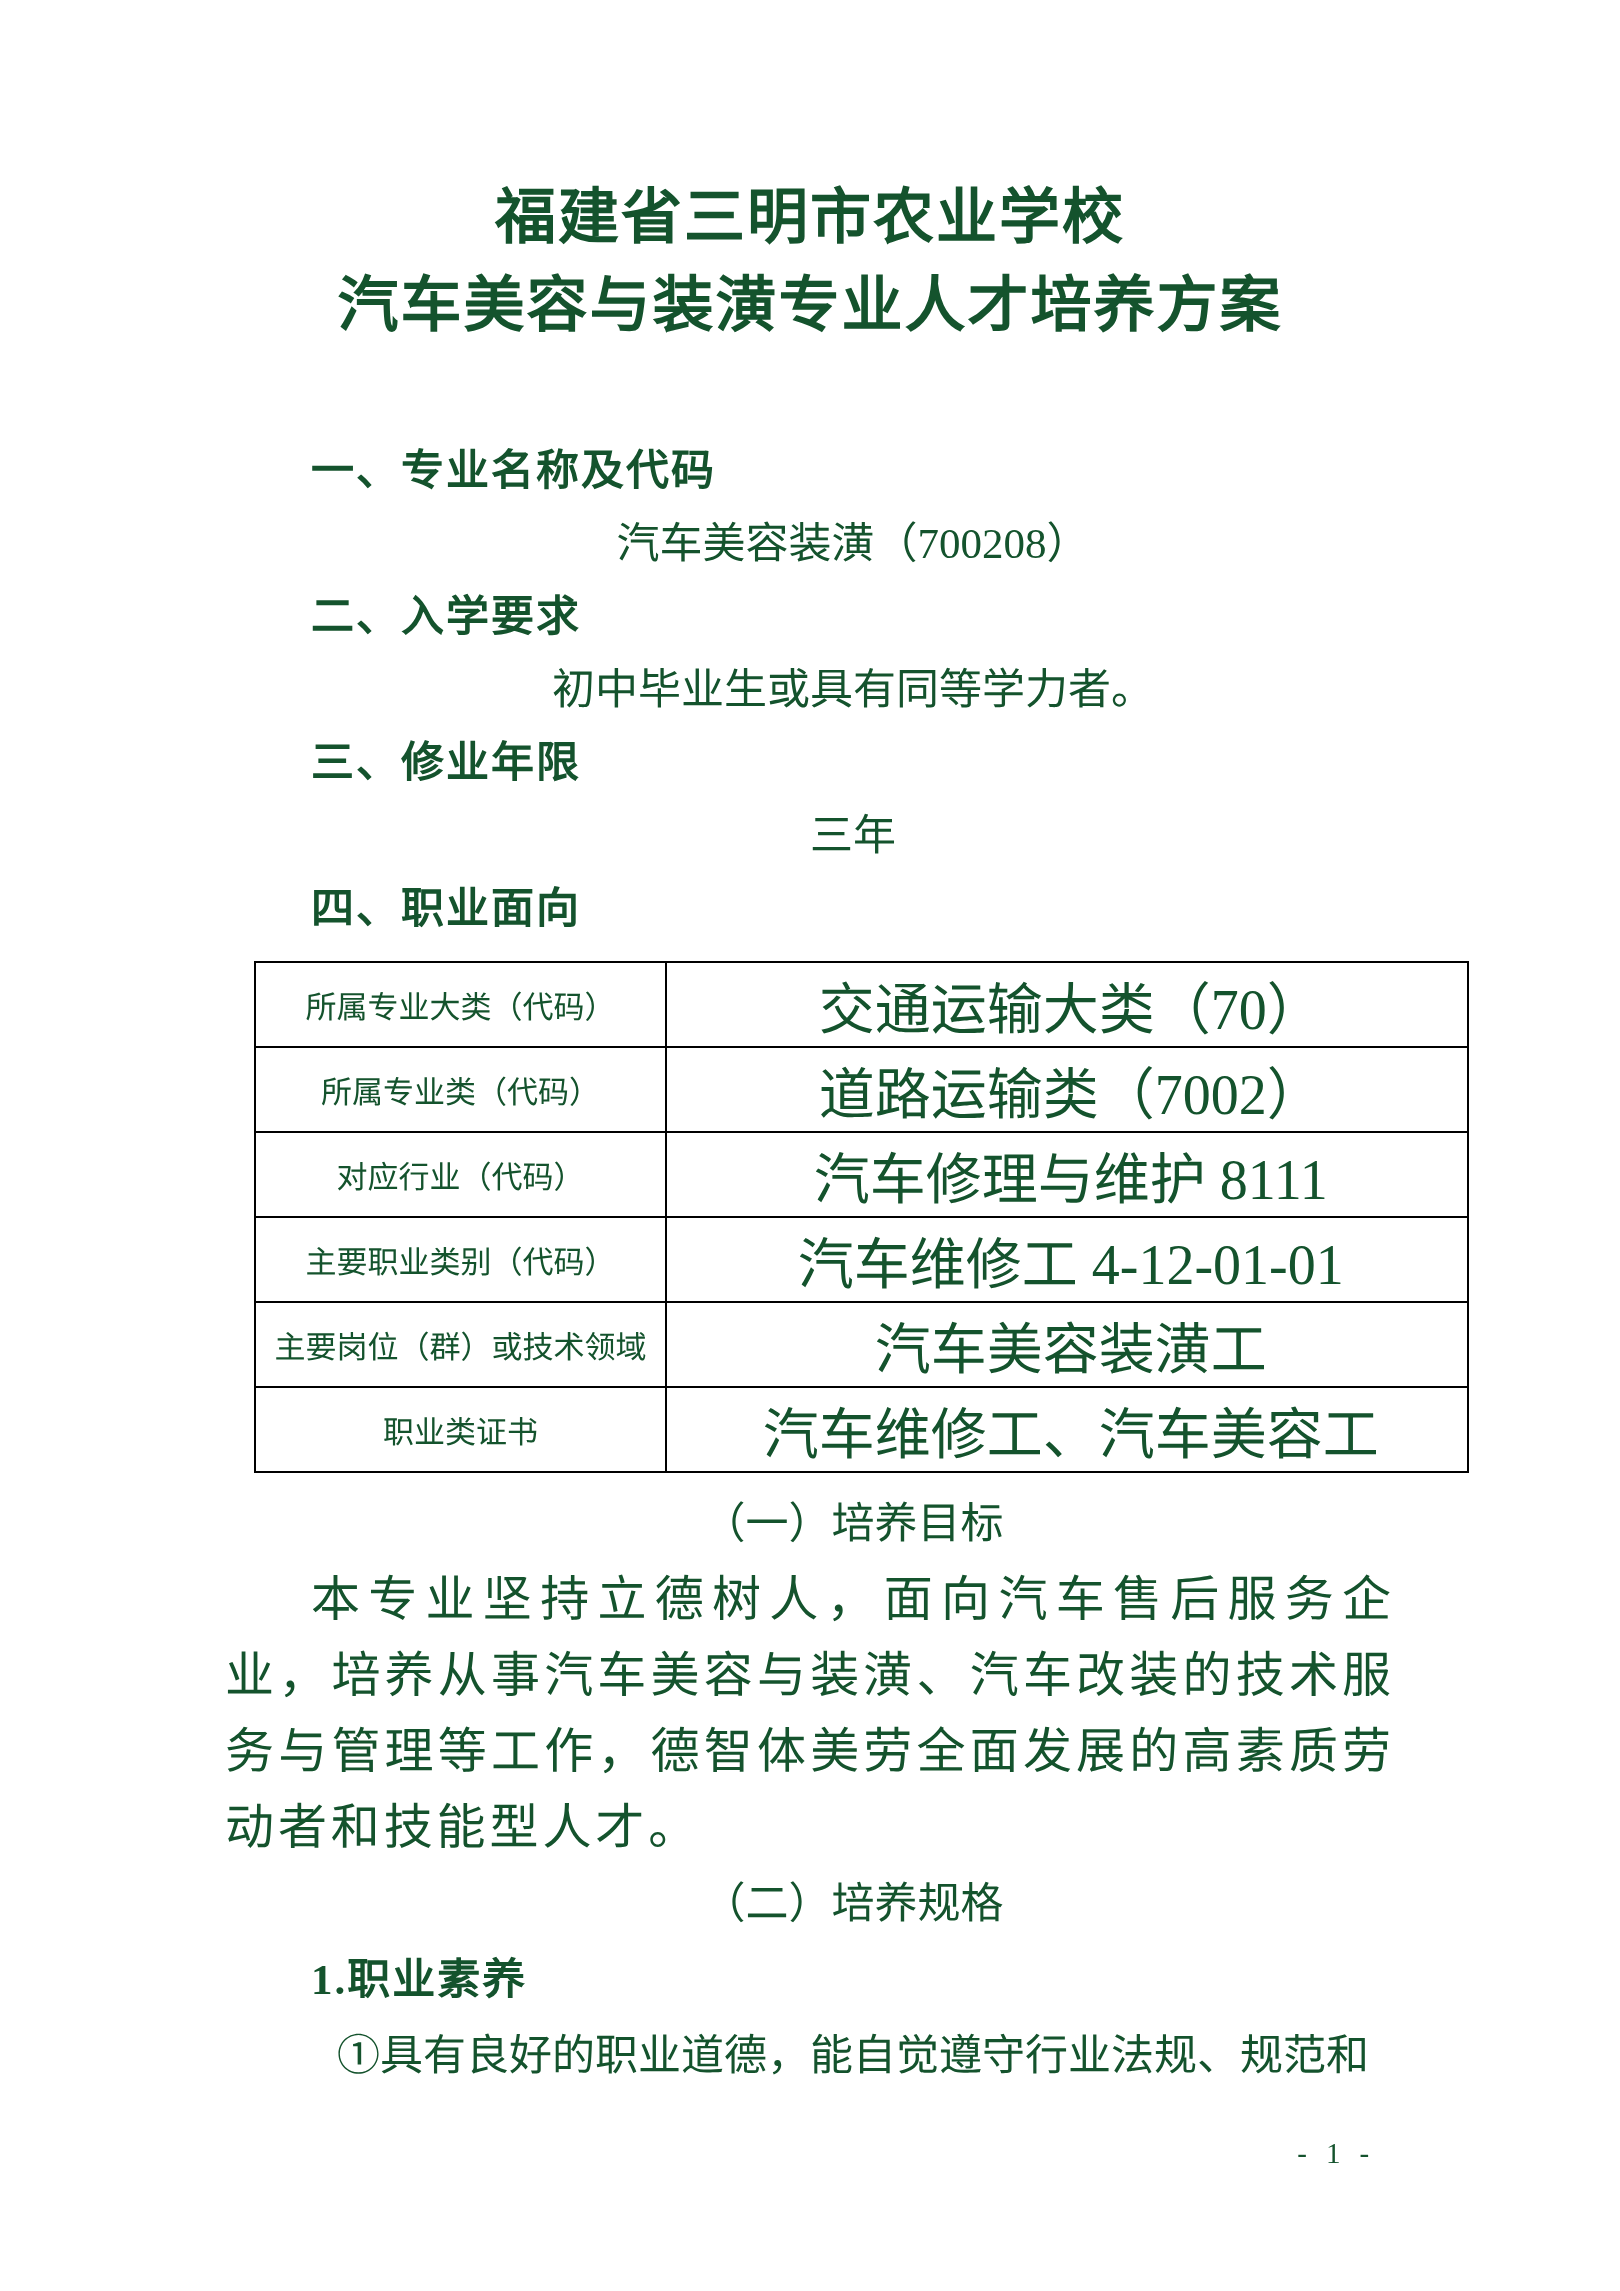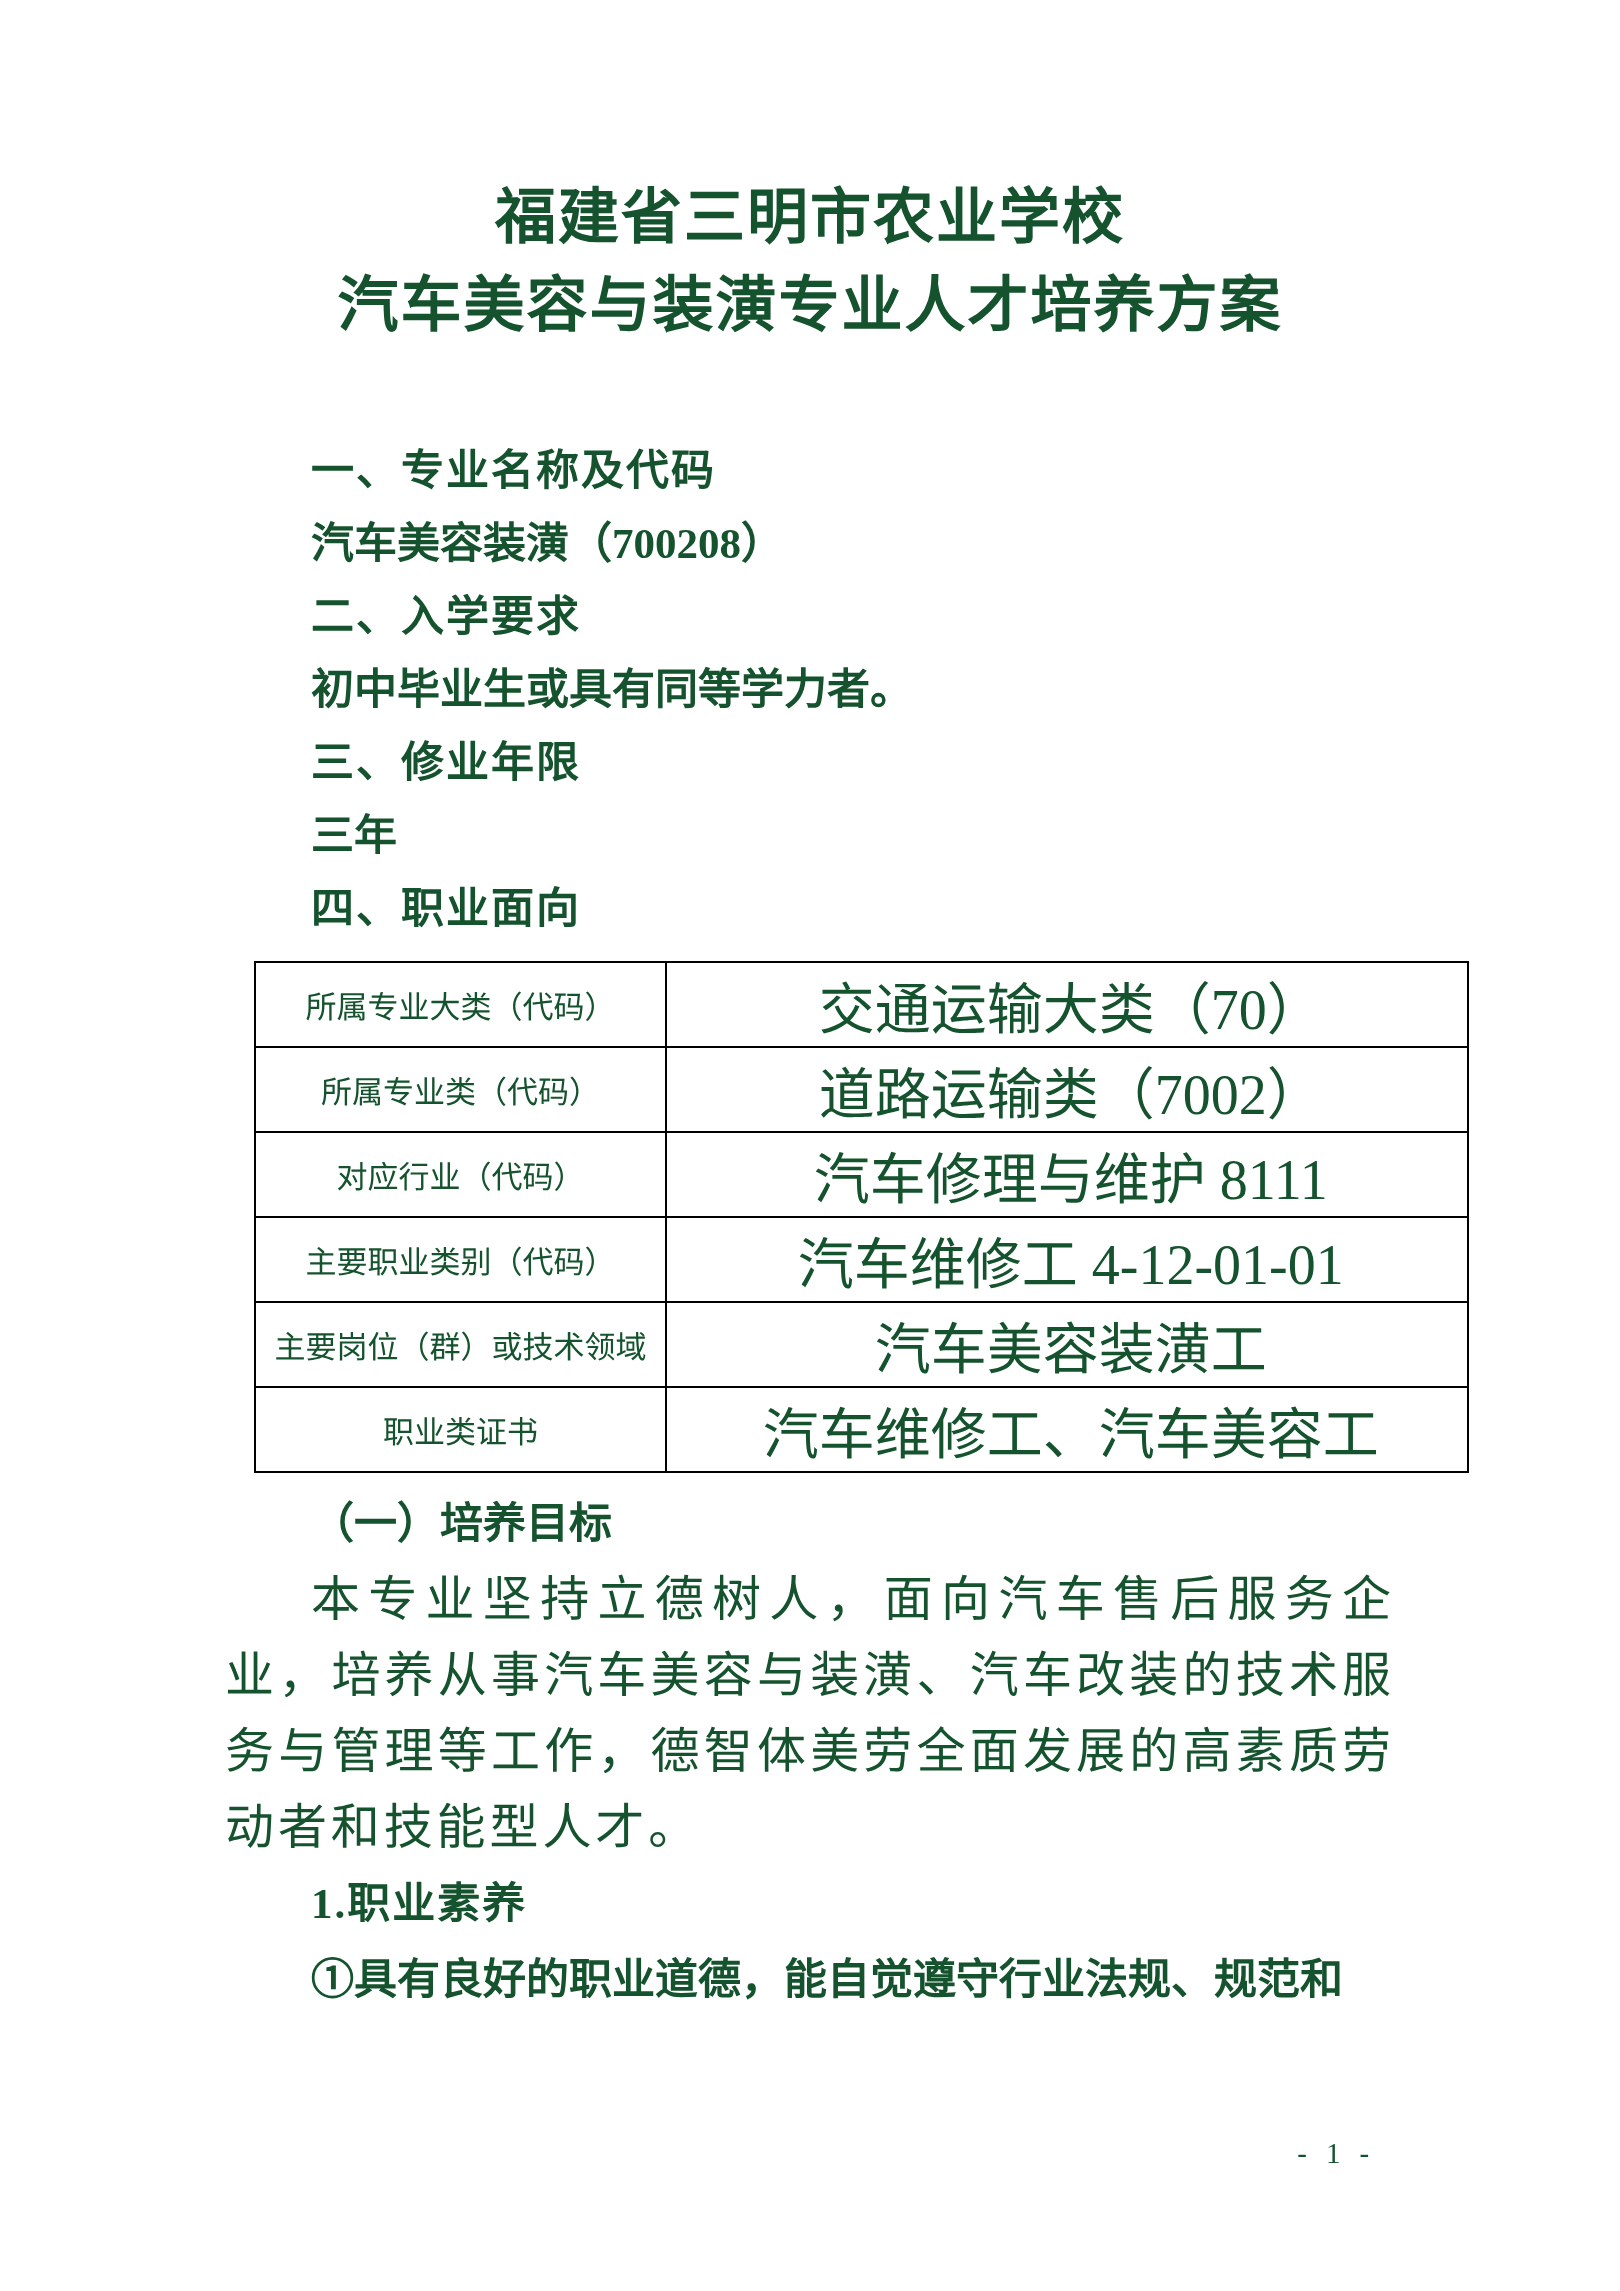--- a/index.html
+++ b/index.html
@@ -35,21 +35,21 @@
 
   .line {
     margin: 0;
     font-size: 43px;
     line-height: 73px;
     text-indent: 86px;
     white-space: nowrap;
   }
   .post-table .line { line-height: 76px; white-space: normal; }
   .line.heading { font-weight: 700; letter-spacing: 2px; }
-  .line.normal  { font-weight: 700; }
+  .line.normal  { font-weight: 400; text-align: center; }
 
   table.career-table {
     border-collapse: collapse;
     table-layout: fixed;
     width: 1215px;
     margin: 15.7px 0 0 29px;
     border: 2.9px solid #000000;
     padding-left: 19px;
   }
   table.career-table td {
@@ -136,20 +136,21 @@
         <tr>
           <td class="cell-label">职业类证书</td>
           <td class="cell-value">汽车维修工、汽车美容工</td>
         </tr>
       </tbody>
     </table>
 
     <div class="post-table">
       <p class="line normal">（一）培养目标</p>
       <p class="para">本专业坚持立德树人，面向汽车售后服务企业，培养从事汽车美容与装潢、汽车改装的技术服务与管理等工作，德智体美劳全面发展的高素质劳动者和技能型人才。</p>
+      <p class="line normal">（二）培养规格</p>
       <p class="line heading">1.职业素养</p>
       <p class="line normal">①具有良好的职业道德，能自觉遵守行业法规、规范和</p>
     </div>
 
   </div>
 
   <div class="page-number">- 1 -</div>
 
 </div>
 

